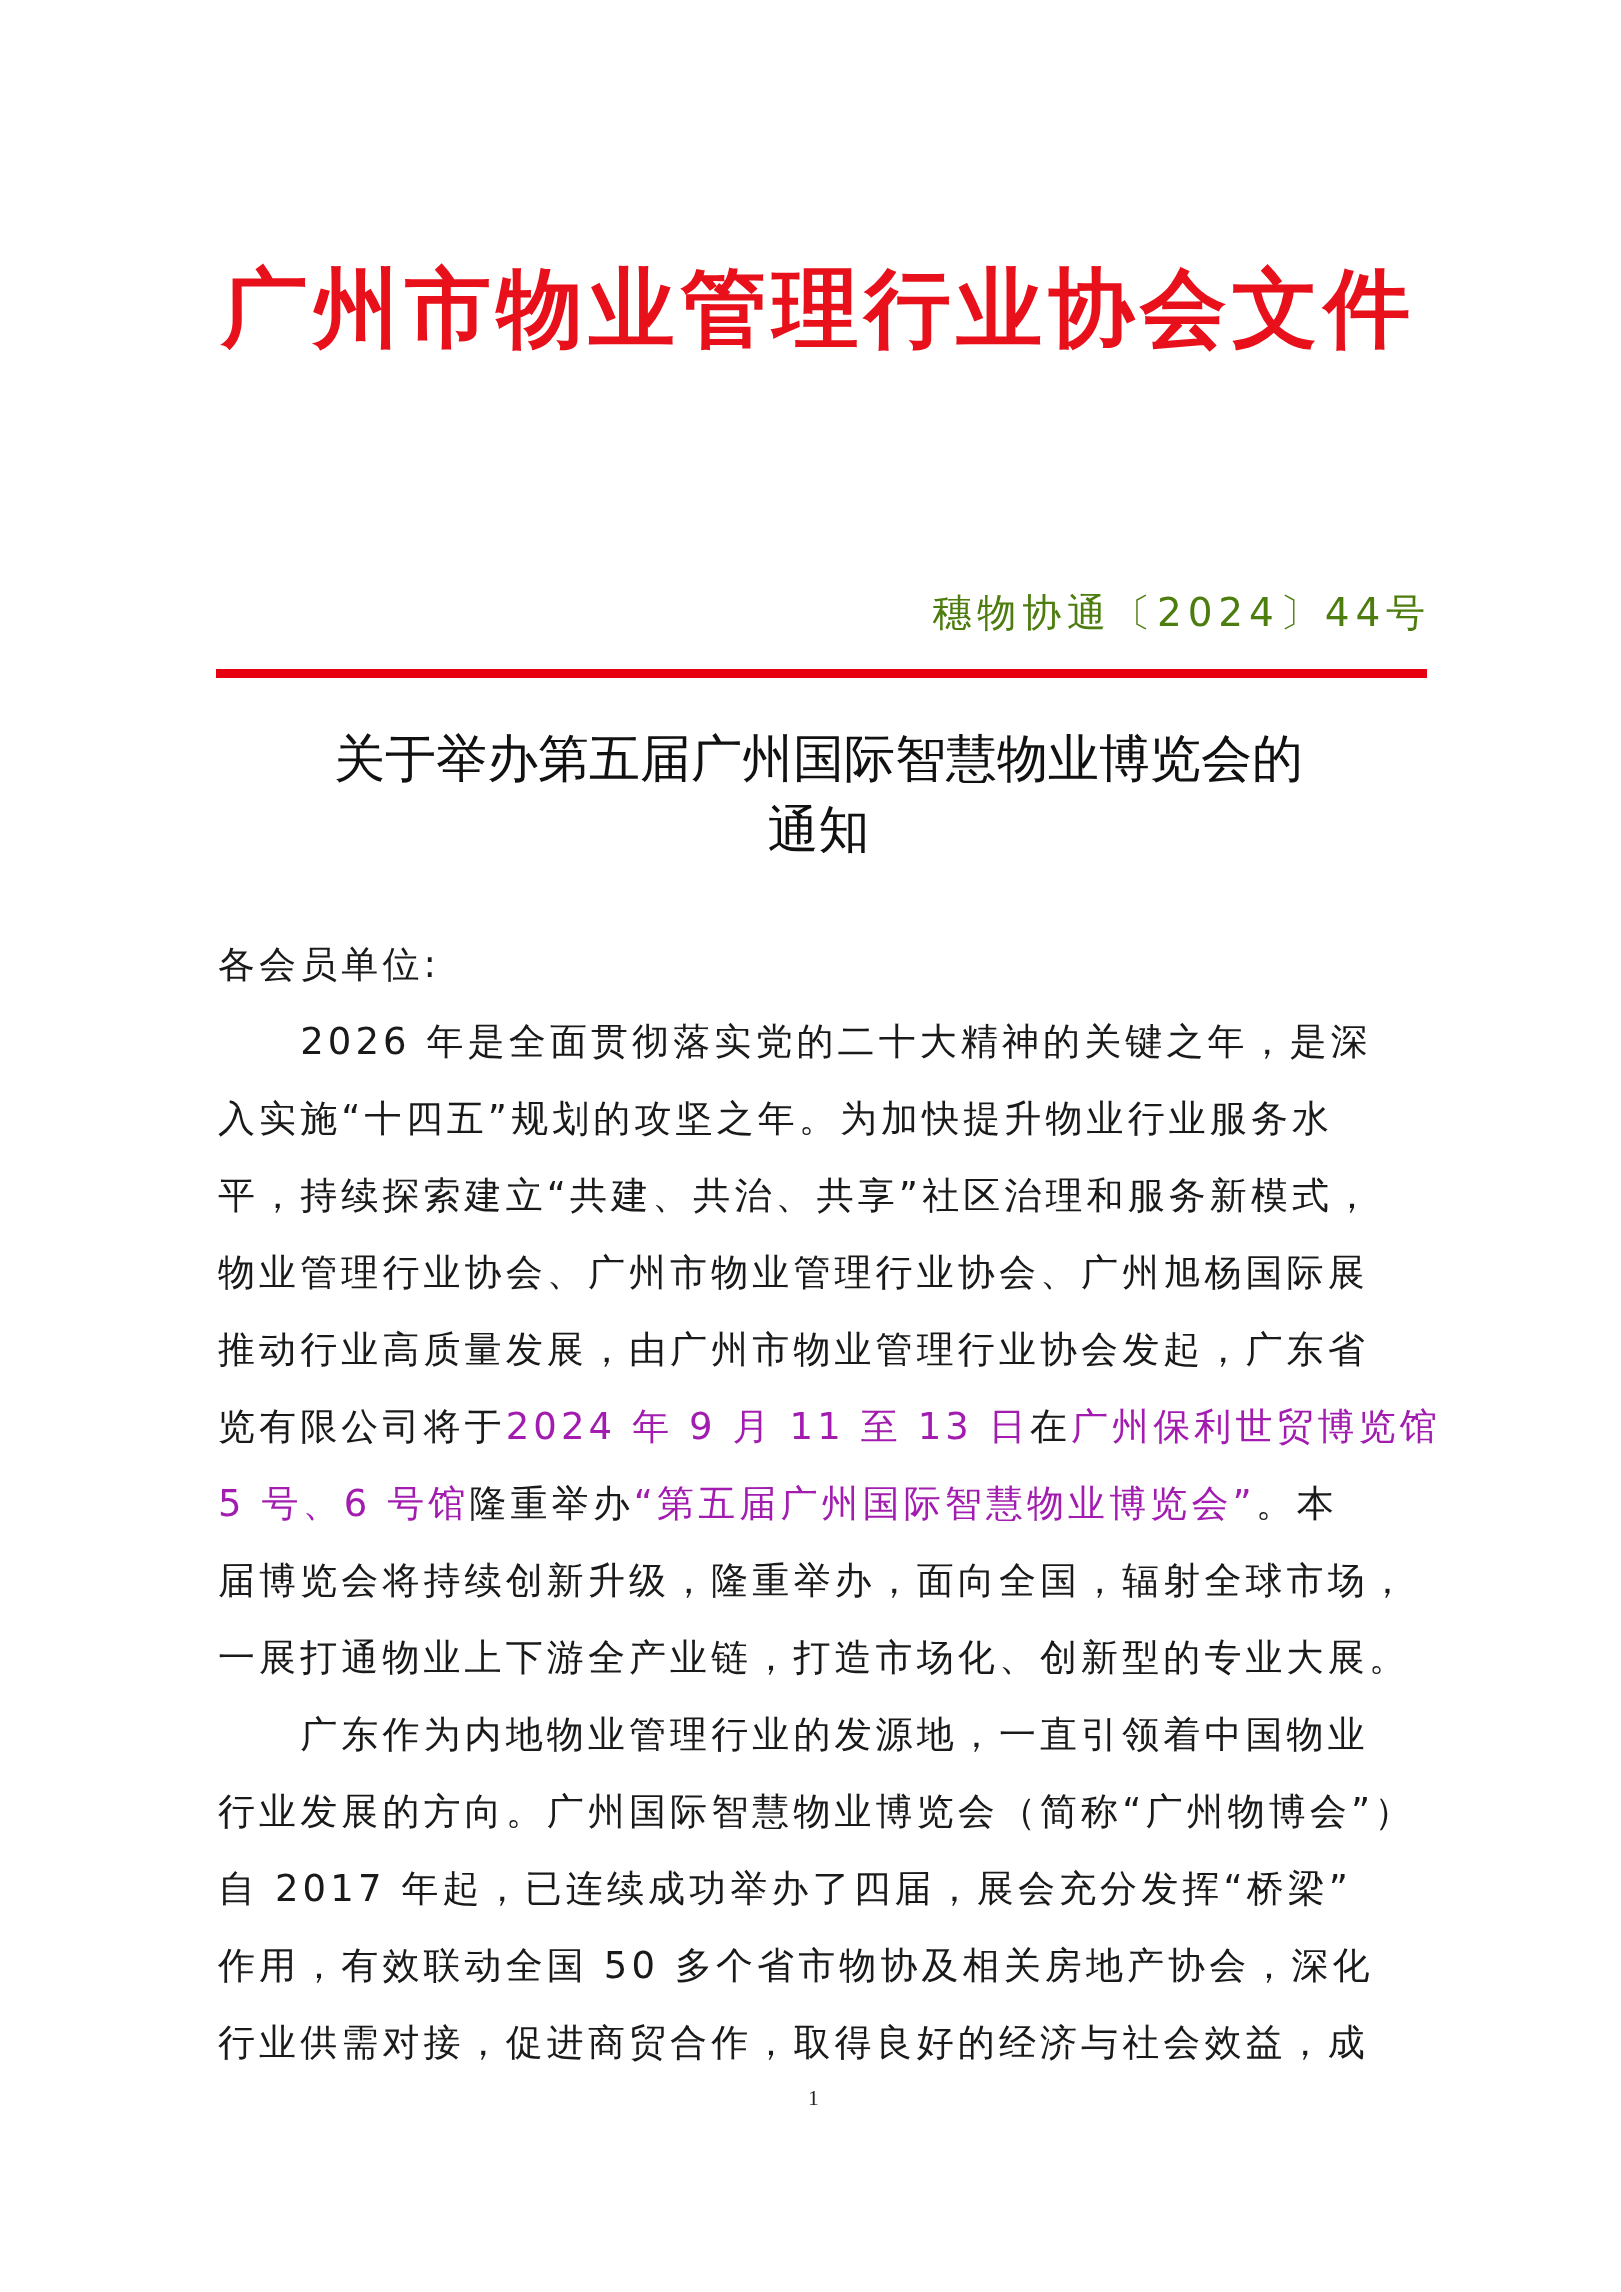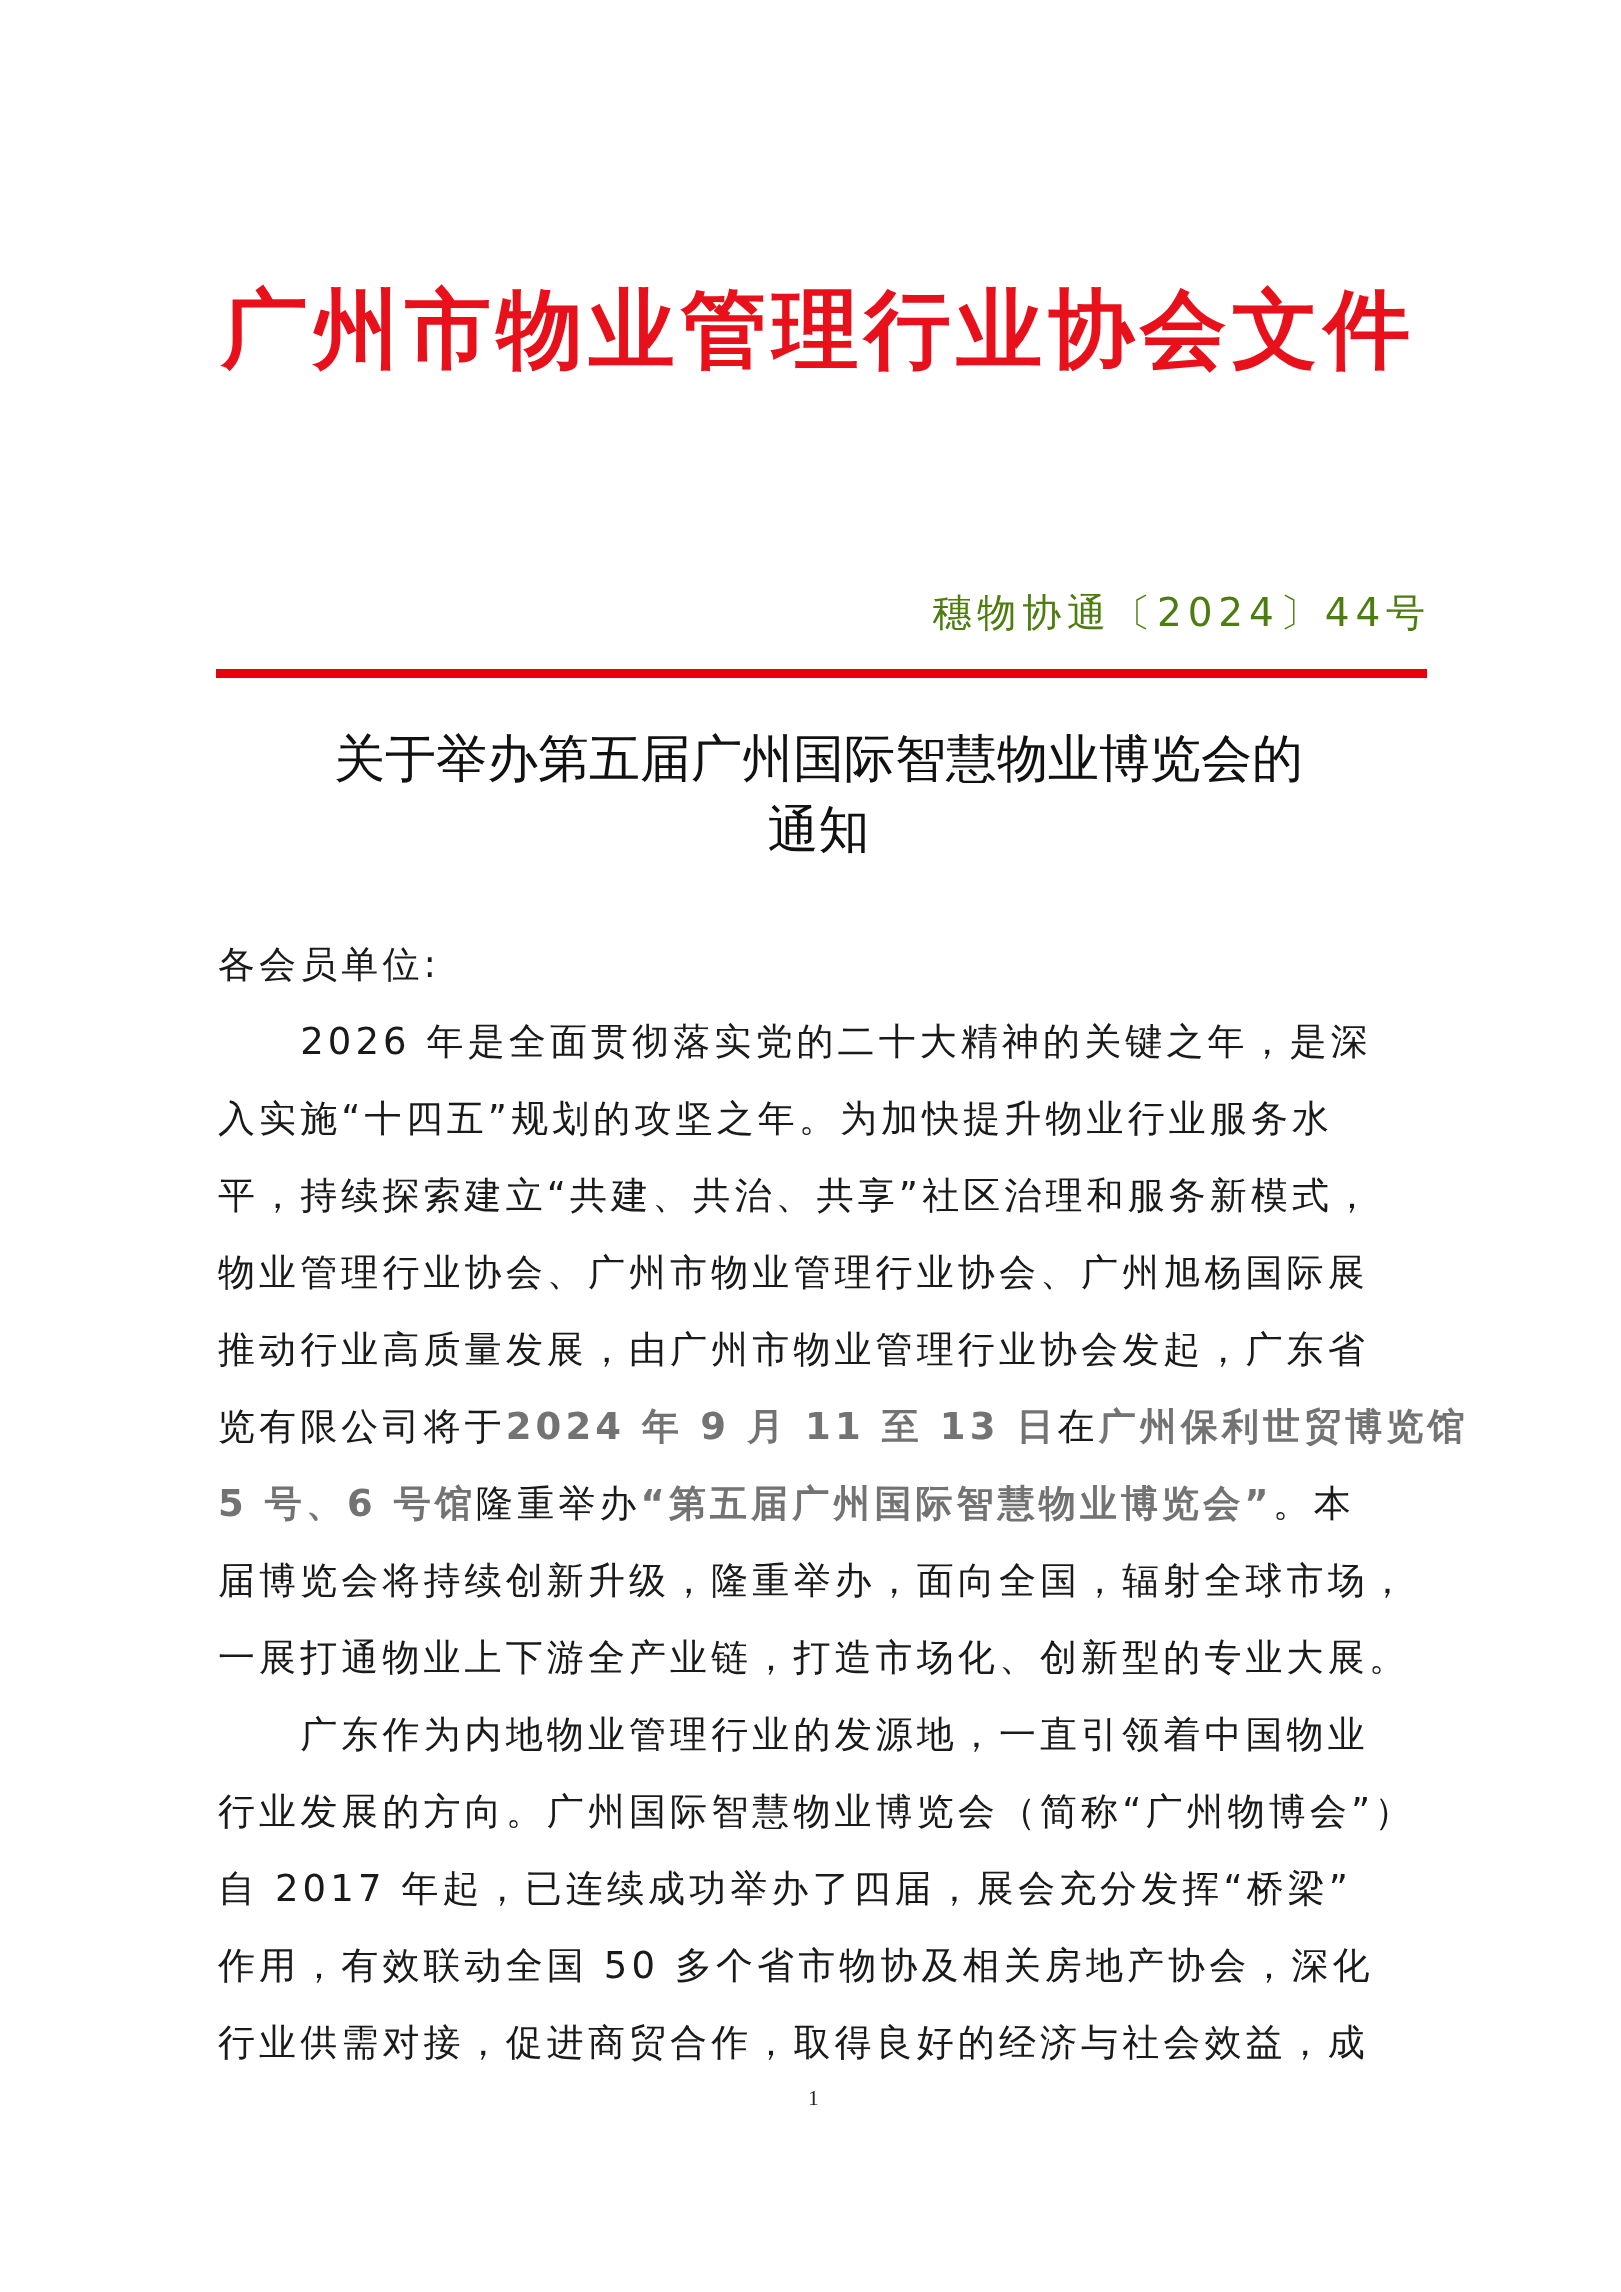--- a/index.html
+++ b/index.html
@@ -1,21 +1,21 @@
 <!DOCTYPE html>
 <html><head>
 <meta charset="utf-8">
 <style>
   html, body { margin:0; padding:0; background:#ffffff; }
   body { width:1621px; height:2293px; position:relative; overflow:hidden; color:#1a1a1a; }
   .page { position:absolute; left:0; top:0; width:1621px; height:2293px; background:#fff; }
   .org-header {
     position:absolute; left:206px; top:257px; width:1225px; text-align:center;
     font-family:"DejaVu Serif", "Liberation Serif", serif; font-weight:bold;
-    font-size:86px; line-height:102px; letter-spacing:5.9px; white-space:nowrap;margin-top:21px;
+    font-size:86px; line-height:102px; letter-spacing:5.9px; white-space:nowrap;
   }
   .doc-number {
     position:absolute; left:206px; top:586px; width:1225px; text-align:right;
     font-family:"DejaVu Sans", "Liberation Sans", sans-serif;
     font-size:39px; line-height:53px; letter-spacing:5.9px; color:#4d7c0f;
   }
   .red-rule {
     position:absolute; left:216px; top:669px; width:1211px; height:8.8px;
   }
   .doc-title {
@@ -24,21 +24,21 @@
     font-size:51px; line-height:71px; color:#111;
   }
   .body-text {
     position:absolute; left:218px; top:926px; width:1204px;
     font-family:"DejaVu Sans", "Liberation Sans", sans-serif;
     font-size:37px; line-height:77px; letter-spacing:4.1px; color:#1a1a1a;
     text-align:justify;
   }
   .salutation { display:block; }
   .line { display:block; white-space:nowrap; }
-  .b { font-weight:bold; color:#737373; }
+  .b { font-weight:normal; color:#a21caf; }
   .page-number {
     position:absolute; left:784px; top:2086px; width:59px; text-align:center;
     font-family:"Liberation Serif", "DejaVu Serif", serif; font-size:21.6px; color:#222;
   }
 </style>
 </head>
 <body>
 
 <div class="page">
 

